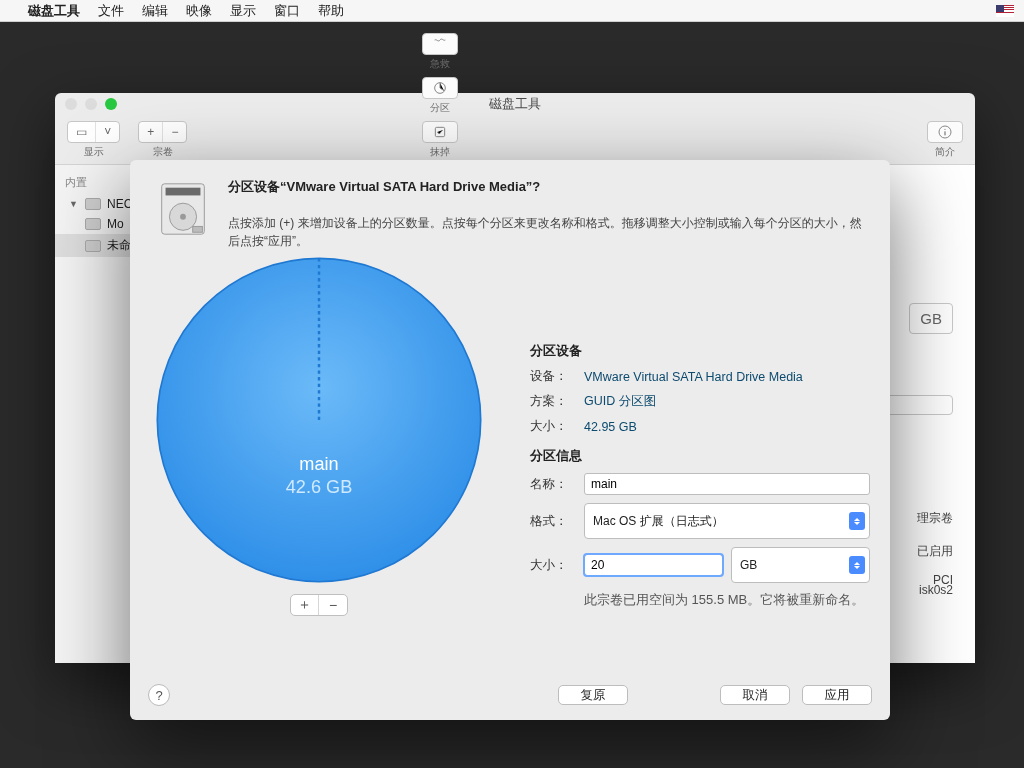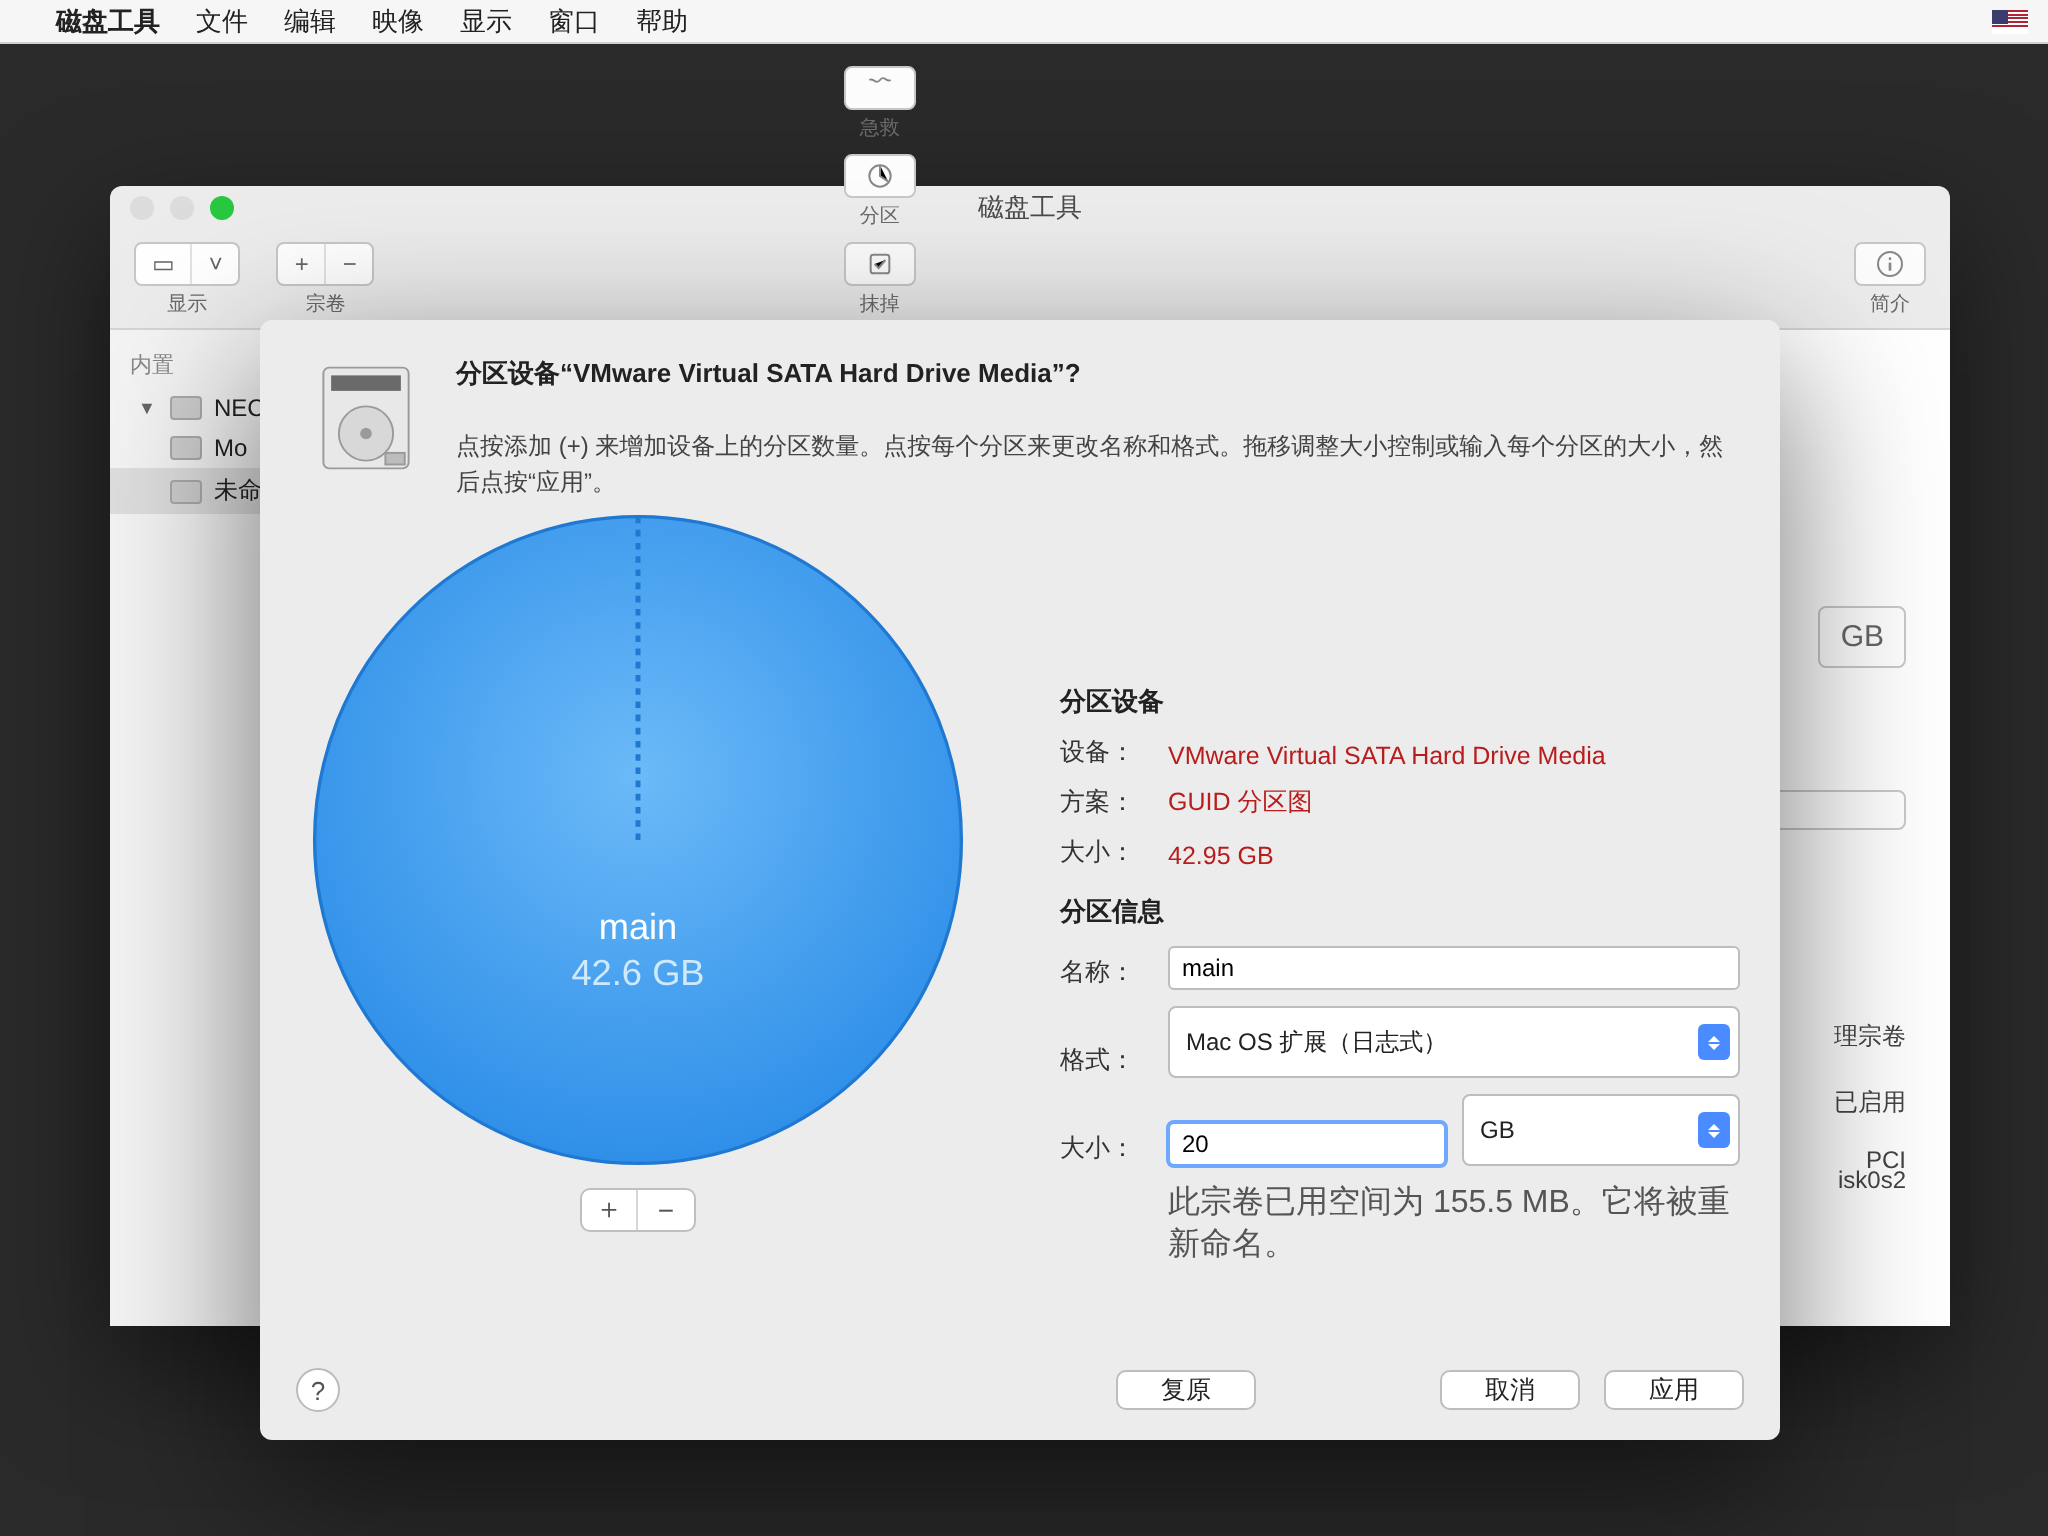--- a/index.html
+++ b/index.html
@@ -54,32 +54,32 @@
 .pie { width:330px; height:330px; }
 .pie-label1 { fill:#fff; font-size:11px; text-anchor:middle; }
 .pie-label2 { fill:#cfe9ff; font-size:11px; text-anchor:middle; }
 
 .addrm { display:inline-flex; border:1px solid #bfbfbf; border-radius:5px; background:#fff; margin-top:6px; }
 .addrm span { width:28px; height:20px; display:flex; align-items:center; justify-content:center; font-size:14px; color:#555; border-right:1px solid #d6d6d6; }
 .addrm span:last-child { border-right:none; }
 
 .info { position:absolute; top:170px; left:400px; width:340px; font-size:12.5px; }
 .info h3 { font-size:13px; font-weight:700; margin-top:12px; margin-bottom:8px; }
-.info .kv { display:flex; gap:8px; margin-bottom:8px; align-items:flex-end; }
+.info .kv { display:flex; gap:8px; margin-bottom:8px; align-items:center; }
 .info .k { width:46px; color:#333; text-align:left; }
-.info .v { color:#b91c1c; }
+.info .v { color:#0c4a6e; }
 .txtinput { flex:1; height:22px; border:1px solid #bdbdbd; border-radius:3px; padding:0 6px; font-size:12px; background:#fff; }
 .txtinput.focus { outline:2px solid #6fa8ff; outline-offset:-1px; }
 .sel { flex:1; height:36px; border:1px solid #bdbdbd; border-radius:4px; background:#fff; display:flex; align-items:center; justify-content:space-between; padding:0 4px 0 8px; font-size:12px; }
 .sel .caret { width:16px; height:18px; background:#4a8cff; border-radius:3px; display:flex; flex-direction:column; align-items:center; justify-content:center; }
 .sel .caret::before { content:""; border-left:3px solid transparent; border-right:3px solid transparent; border-bottom:3px solid #fff; margin-bottom:1px;}
 .sel .caret::after { content:""; border-left:3px solid transparent; border-right:3px solid transparent; border-top:3px solid #fff;}
 .sizefield { width:65px; }
 .unit { width:46px; }
-.note { font-size:16px; color:#555; margin-top:4px; margin-left:54px;}
+.note { font-size:13px; color:#555; margin-top:4px; margin-left:54px;}
 
 .sheet-foot { position:absolute; bottom:14px; left:18px; right:18px; display:flex; align-items:center; }
 .helpbtn { width:22px; height:22px; border:1px solid #bbb; border-radius:50%; background:#fff; display:flex; align-items:center; justify-content:center; color:#555; font-size:13px;}
 .spacer { flex:1; }
 .btn { min-width:70px; height:20px; border:1px solid #bdbdbd; border-radius:5px; background:#fff; font-size:12.5px; margin-left:12px; display:flex; align-items:center; justify-content:center; }
 </style>
 </head>
 <body>
 
 <div class="menubar">

